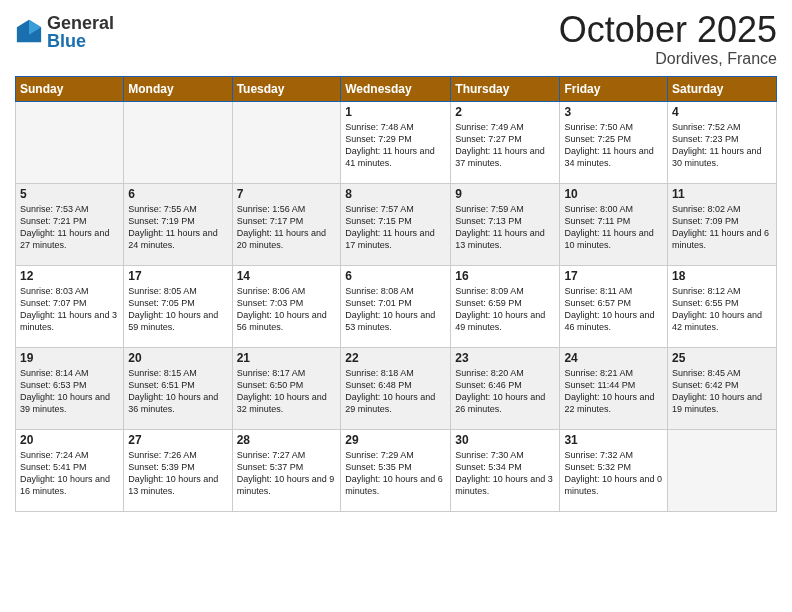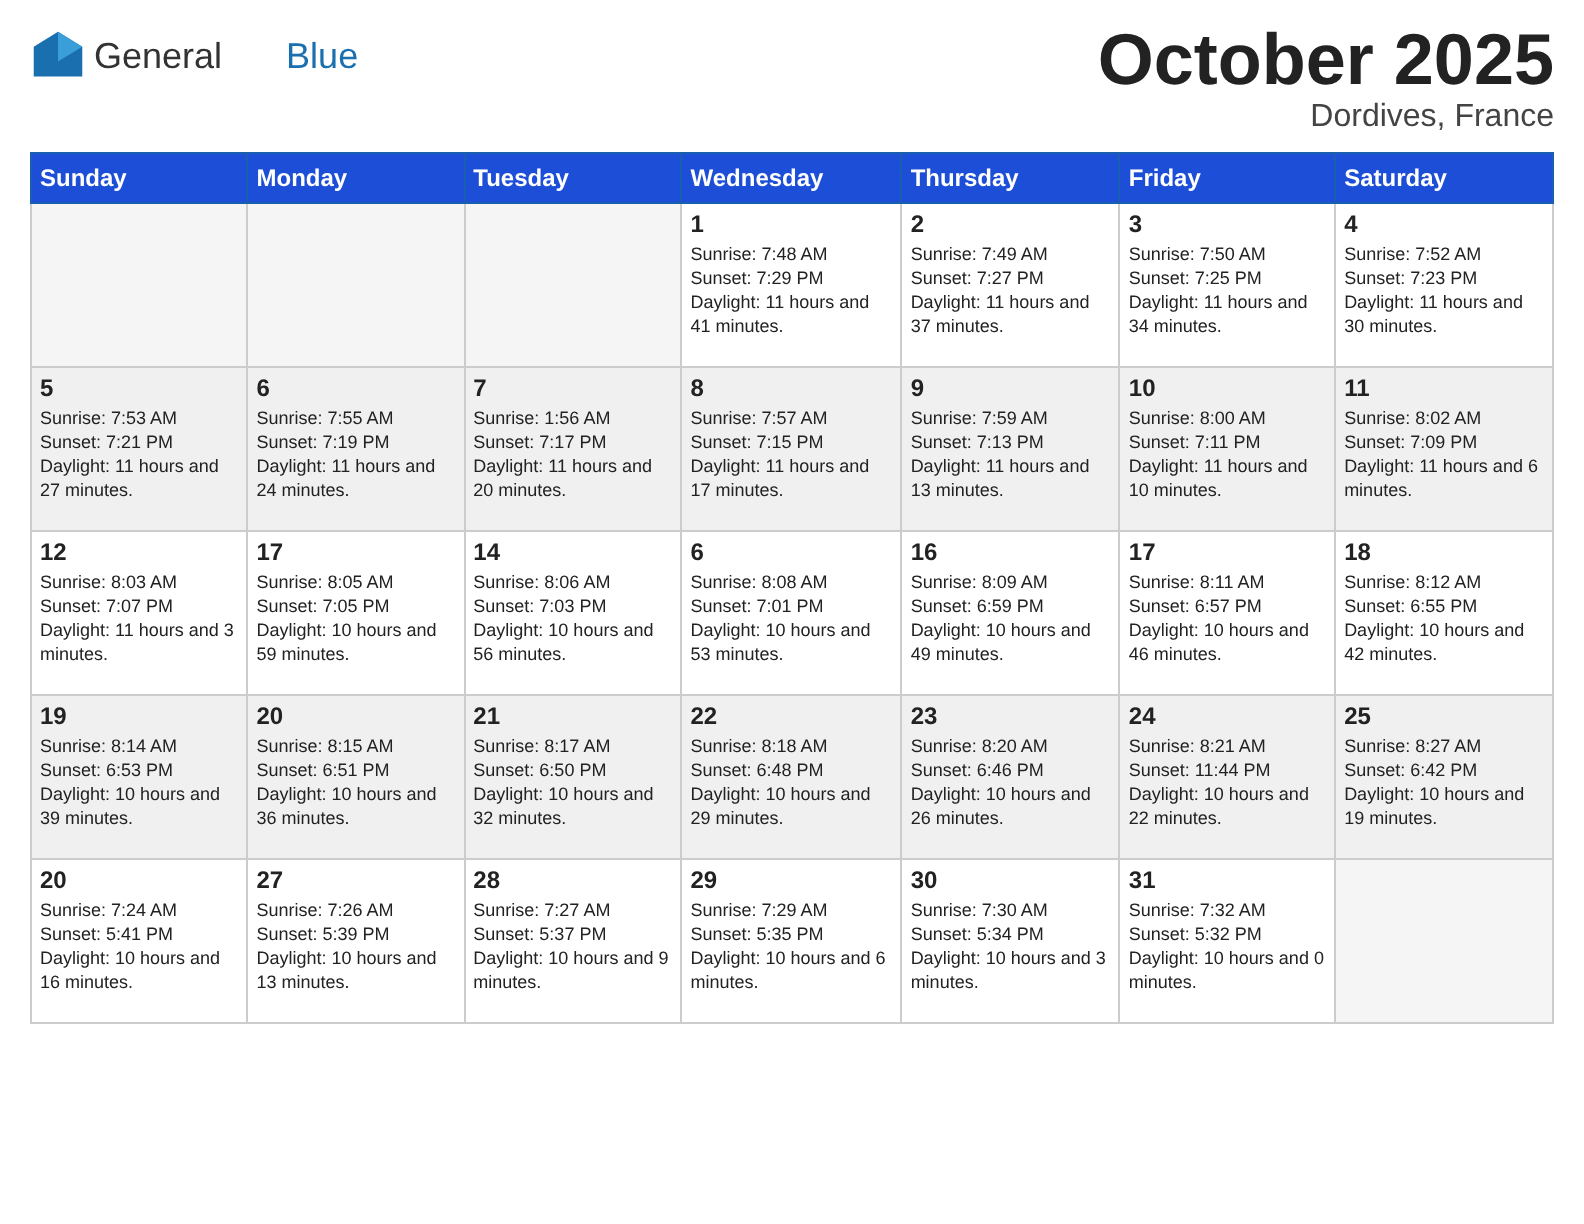--- a/index.html
+++ b/index.html
@@ -22,52 +22,52 @@
       justify-content: space-between;
       margin-bottom: 8px;
     }
     .logo {
       display: flex;
       align-items: center;
       margin-top: 4px;
     }
     .logo-text {
       display: flex;
-      flex-direction: row;
+      flex-direction: column;
       font-size: 18px;
-      font-weight: normal;
+      font-weight: bold;
       line-height: 1;
     }
     .logo-general { color: #333; }
-    .logo-blue { color: #1a6faf; margin-left: 32px; }
+    .logo-blue { color: #1a6faf; }
     .logo-icon {
       width: 28px;
       height: 28px;
       margin-right: 4px;
     }
     .title-block {
       text-align: right;
     }
     .month-title {
       font-size: 36px;
-      font-weight: bold;
+      font-weight: normal;
       color: #222;
       line-height: 1.1;
     }
     .location {
       font-size: 16px;
       color: #444;
     }
     .calendar {
       width: 100%;
       border-collapse: collapse;
       border: 1px solid #ccc;
     }
     .calendar th {
-      background: #1d4ed8;
+      background: #a16207;
       color: #fff;
       font-size: 12px;
       font-weight: bold;
       padding: 5px 4px;
       text-align: left;
       border: 1px solid #1a5faf;
     }
     .calendar td {
       width: 113px;
       vertical-align: top;
@@ -306,21 +306,21 @@
           </td>
           <td>
             <span class="day-num">24</span>
             <div class="day-detail">Sunrise: 8:21 AM
 Sunset: 11:44 PM
 Daylight: 10 hours
 and 22 minutes.</div>
           </td>
           <td>
             <span class="day-num">25</span>
-            <div class="day-detail">Sunrise: 8:27 AM
+            <div class="day-detail">Sunrise: 8:45 AM
 Sunset: 6:42 PM
 Daylight: 10 hours
 and 19 minutes.</div>
           </td>
         </tr>
         <tr>
           <td>
             <span class="day-num">20</span>
             <div class="day-detail">Sunrise: 7:24 AM
 Sunset: 5:41 PM

